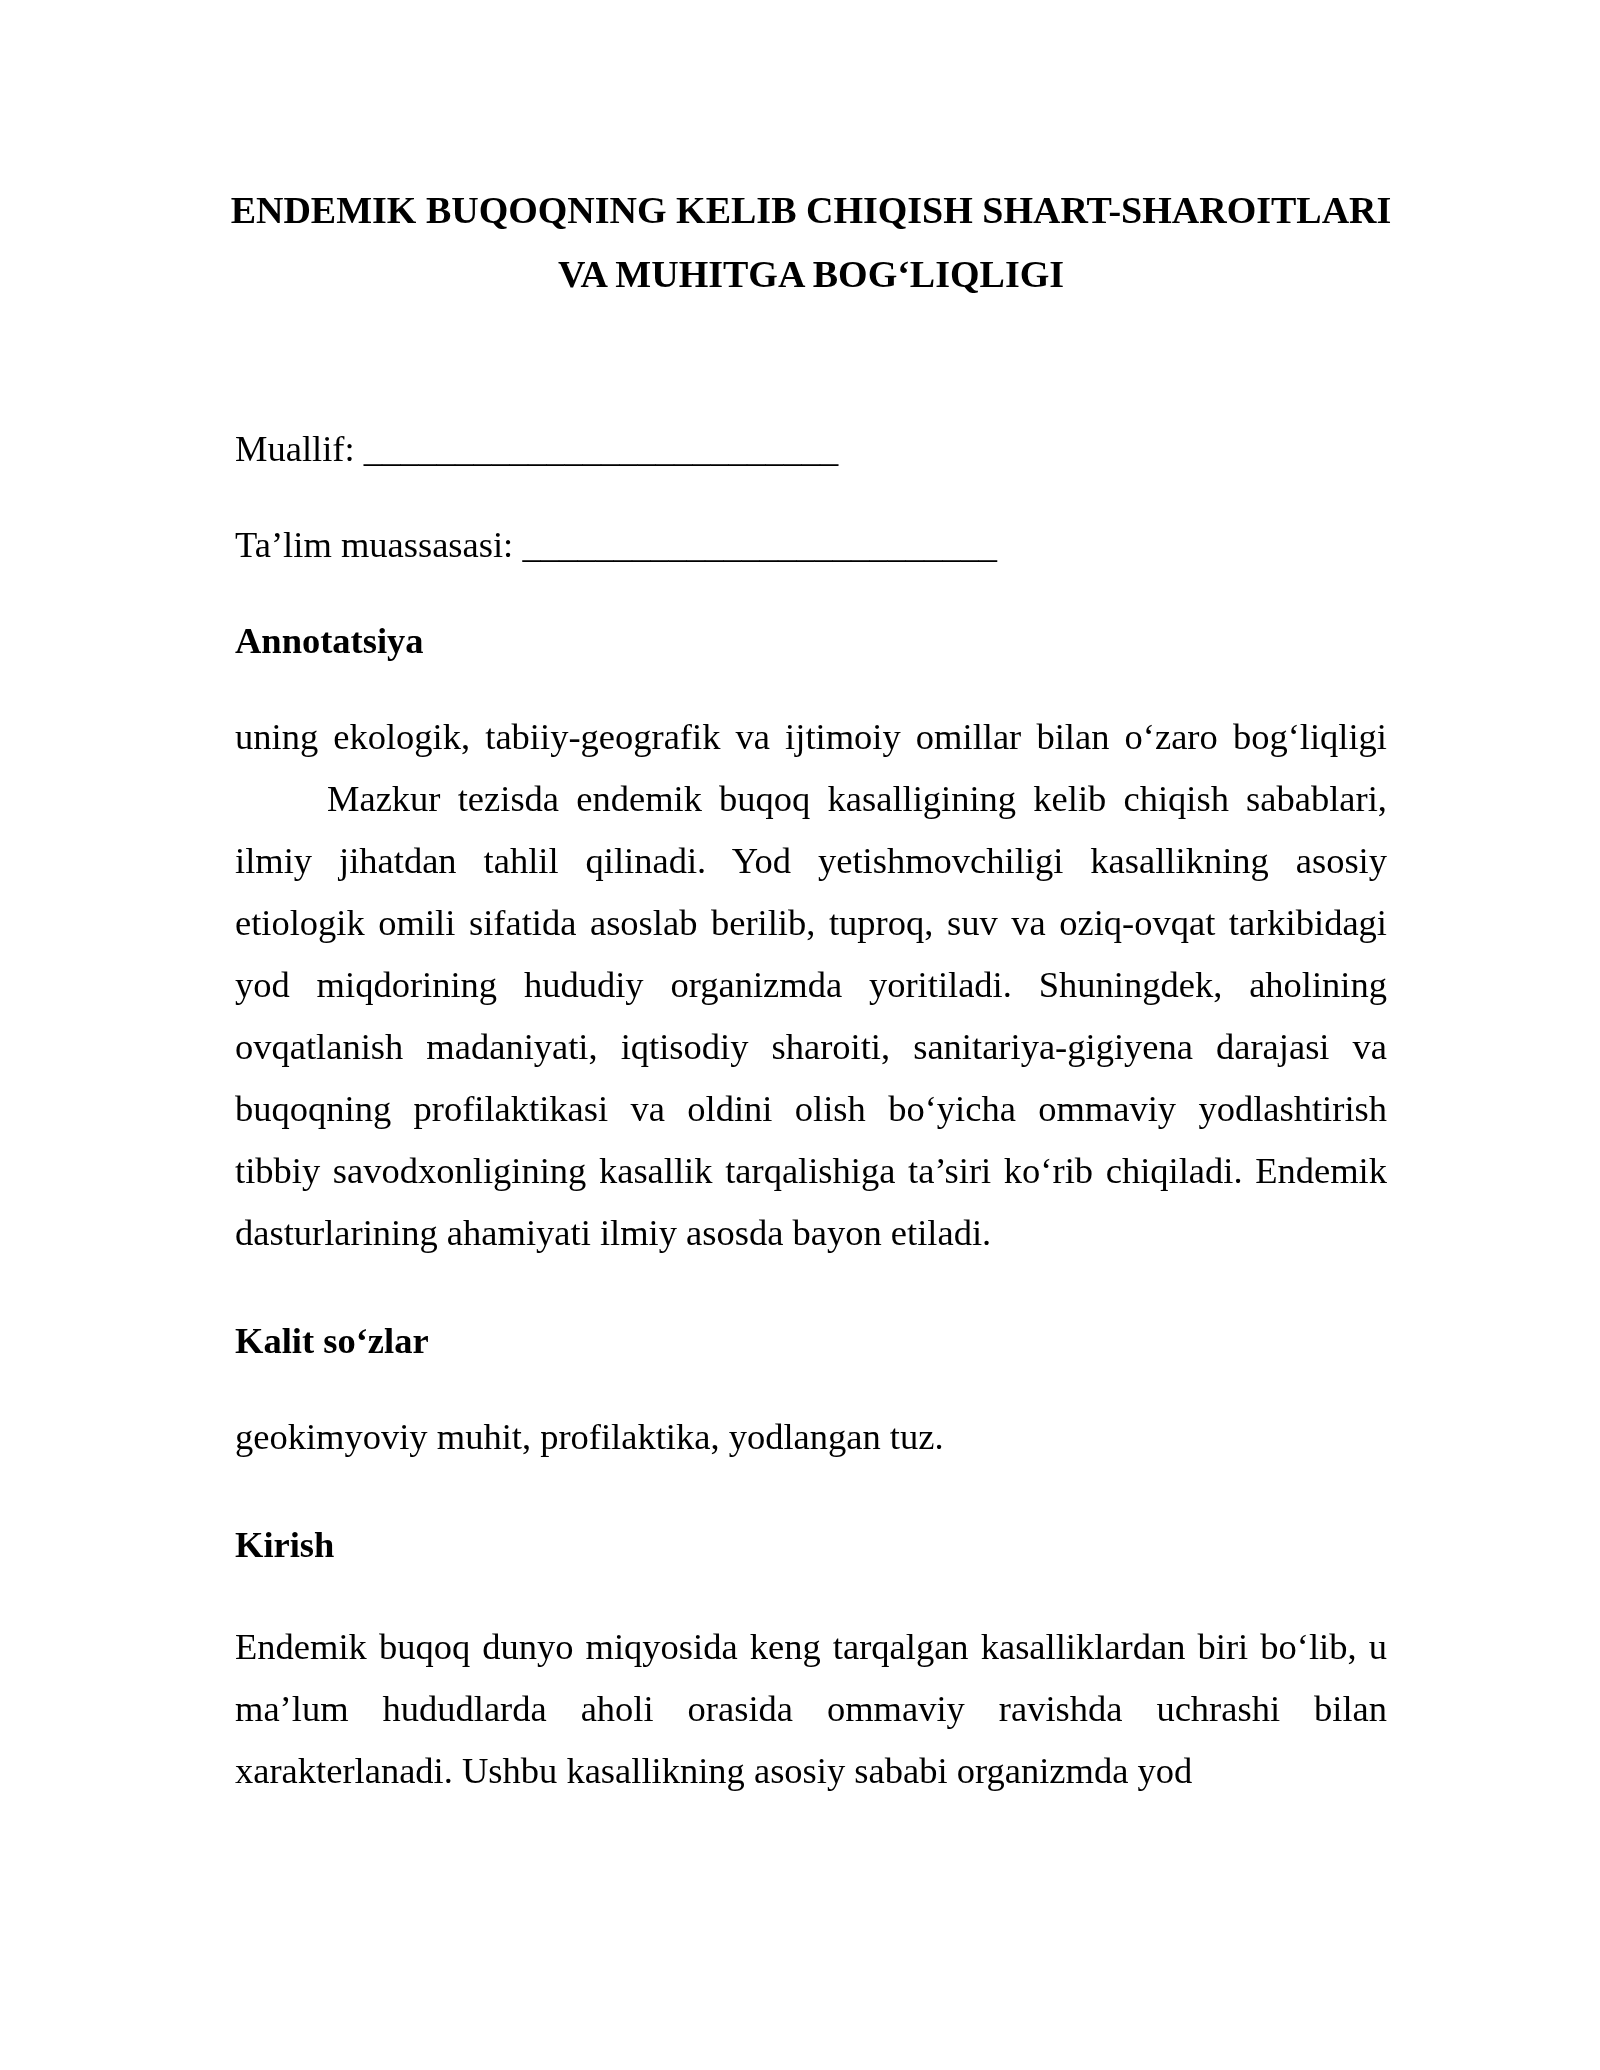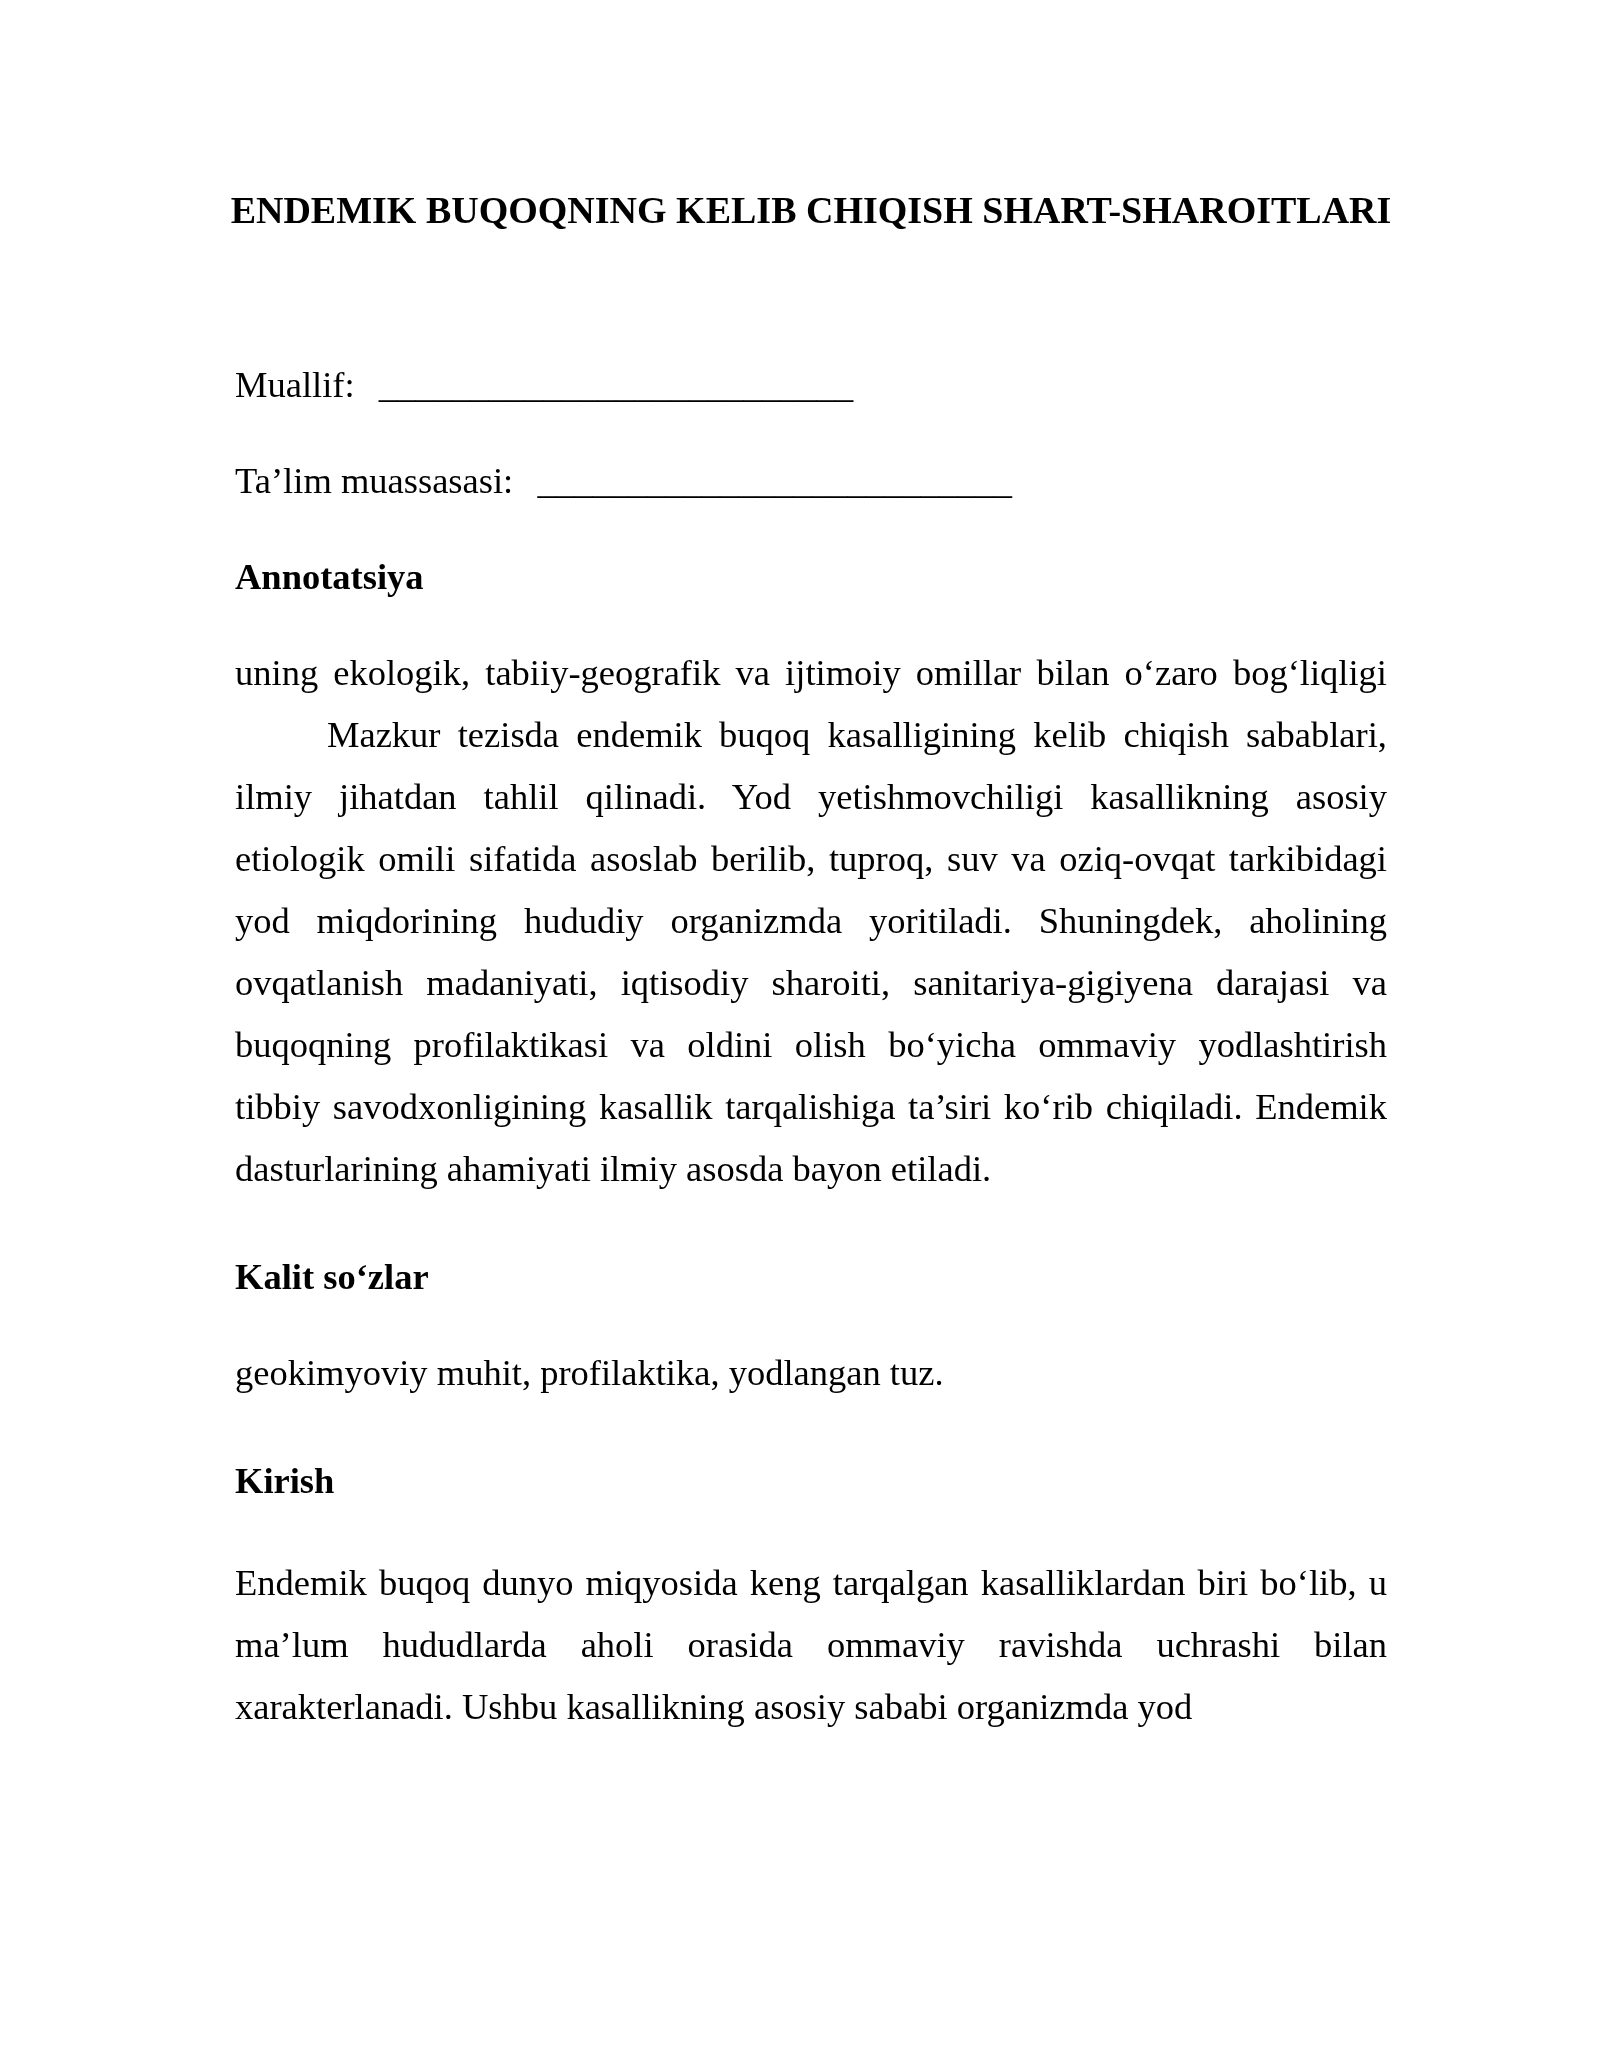--- a/index.html
+++ b/index.html
@@ -21,21 +21,21 @@
   .title {
     font-size: 38px;
     font-weight: bold;
     line-height: 64px;
     text-align: center;
     margin: 0 -22px 112px -22px;
   }
   .title-line { white-space: nowrap; }
 
   .field  { margin: 0 0 34px 0; }
-  .blank  { letter-spacing: 0; margin-left: 15px; }
+  .blank  { letter-spacing: 0; }
 
   h2.heading {
     font-size: inherit;
     font-weight: bold;
     line-height: 62px;
     margin: 0 0 34px 0;
   }
   h2.center { text-align: left; margin-bottom: 40px; }
 
   .para { margin: 0 0 46px 0; }
@@ -45,20 +45,21 @@
   .jline.jlast { text-align-last: left; }
   .jline.indent { text-indent: 92px; }
 </style>
 </head>
 <body>
 
 <div class="page">
 
   <h1 class="title">
     <div class="title-line">ENDEMIK BUQOQNING KELIB CHIQISH SHART-SHAROITLARI</div>
+    <div class="title-line">VA MUHITGA BOGʻLIQLIGI</div>
   </h1>
 
   <p class="field"><span>Muallif: </span><span class="blank">__________________________</span></p>
 
   <p class="field"><span>Ta’lim muassasasi: </span><span class="blank">__________________________</span></p>
 
   <h2 class="heading">Annotatsiya</h2>
 
   <div class="para">
       <div class="jline">uning ekologik, tabiiy-geografik va ijtimoiy omillar bilan oʻzaro bogʻliqligi</div>

